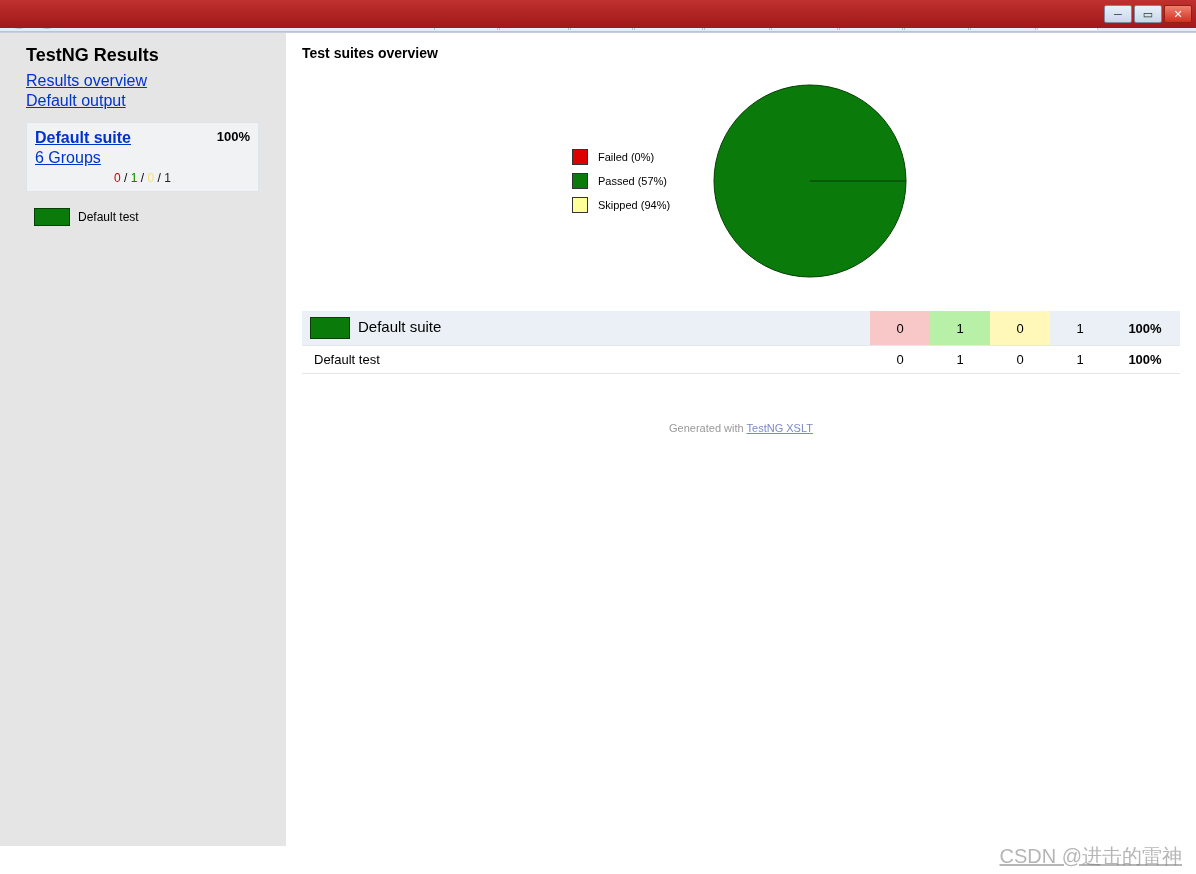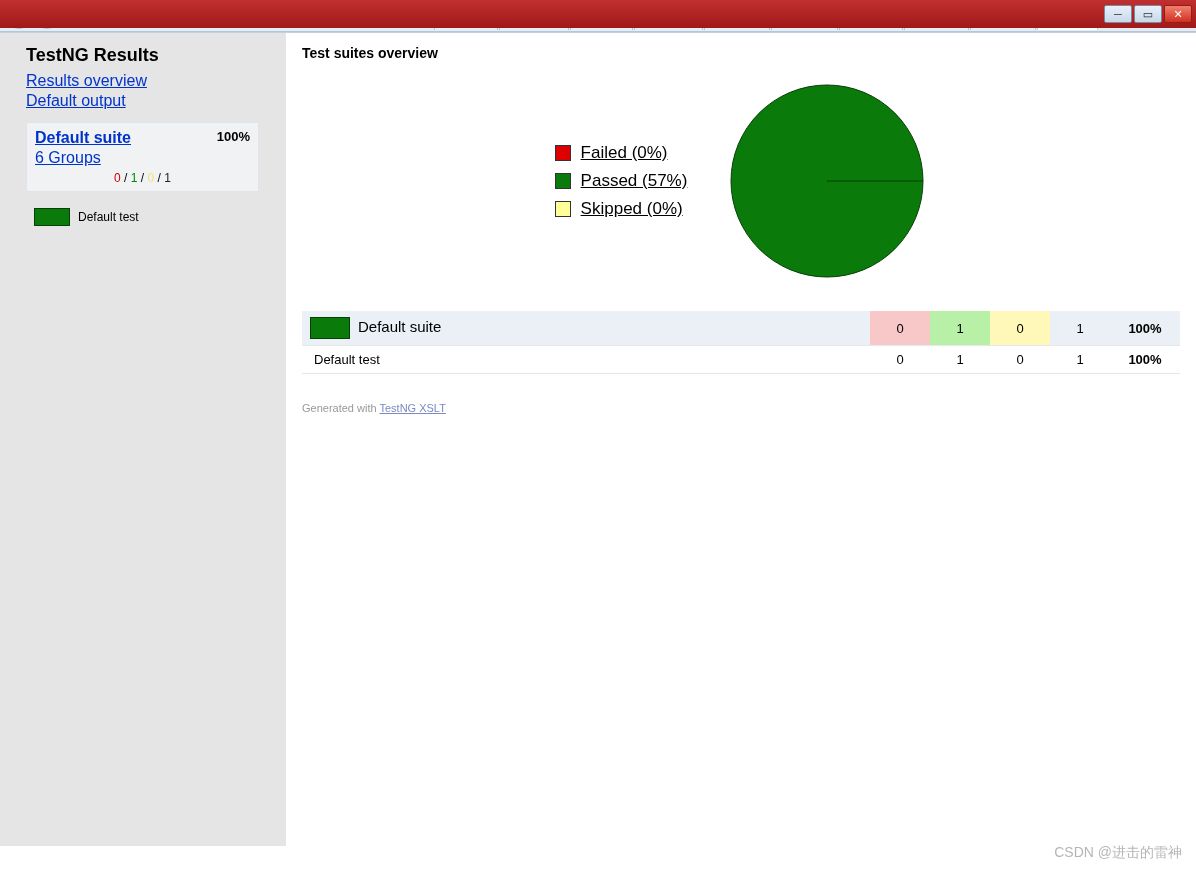--- a/index.html
+++ b/index.html
@@ -34,39 +34,39 @@
 .suite-box .srow1 a { font-weight:bold; }
 .suite-box .pct { font-weight:bold; font-size:13px;}
 .slash { font-size:12px; margin-top:2px;text-align:center;}
 .slash .red{color:#cc0000;} .slash .grn{color:#008800;} .slash .yel{color:#f3e27a;} .slash .blk{color:#222;}
 .test-entry { margin-top:10px; padding:6px 8px; display:flex; align-items:center; }
 .swatch { width:36px; height:18px; background:#0a7a0a; border:1px solid #064006; margin-right:8px;}
 
 .main { flex:1; padding: 12px 16px; overflow:auto; }
 .main h2 { font-size:14px; font-weight:bold; margin-bottom:10px;}
 .chart-row { display:flex; align-items:center; justify-content:center; gap:40px; margin:20px 0 30px; }
-.legend { font-size:17px;text-decoration:underline; }
+.legend { font-size:11px; }
 .legend .lrow { display:flex; align-items:center; margin:8px 0;}
 .legend .lsw { width:16px; height:16px; border:1px solid #333; margin-right:10px; }
 .legend .lsw.red{background:#dd0000;} .legend .lsw.grn{background:#0a7a0a;} .legend .lsw.yel{background:#ffff99;}
 
 .tbl { width:100%; border-collapse:collapse; font-size:13px;}
 .tbl td { padding:6px 8px; border-bottom:1px solid #e4e8ec; text-align:center;}
 .tbl tr.suite-row { background:#eaf0f5; }
 .tbl tr.suite-row td:first-child { text-align:left; font-size:15px;}
 .tbl tr.suite-row td:first-child .ssw { display:inline-block; width:40px; height:22px; background:#0a7a0a; border:1px solid #064006; vertical-align:middle; margin-right:8px;}
 .tbl td.num { width:60px;}
 .tbl td.c-red{background:#f8c8c8;} .tbl td.c-grn{background:#b8f0a8;} .tbl td.c-yel{background:#fff8b8;}
 .tbl td.c-pct { font-weight:bold; width:70px;}
 .tbl tr.test-row td:first-child { text-align:left; padding-left:12px;}
 
-.footer { text-align:left; color:#999; font-size:11px; margin-top:28px;}
+.footer { text-align:center; color:#999; font-size:11px; margin-top:48px;}
 .footer a { color:#7a8ac2; text-decoration:underline;}
 
-.watermark { position:absolute; bottom:12px; right:14px; color:rgba(120,120,120,0.55); font-size:14px; font-family: "Microsoft YaHei", sans-serif;}
+.watermark { position:absolute; bottom:4px; right:14px; color:rgba(120,120,120,0.55); font-size:20px; font-family: "Microsoft YaHei", sans-serif; text-decoration: underline;}
 </style>
 </head>
 <body>
 
 <div class="title-bar">
   <div class="win-btn win-min">─</div>
   <div class="win-btn win-max">▭</div>
   <div class="win-btn win-close">✕</div>
 </div>
 
@@ -162,21 +162,21 @@
         <div class="lrow">
             <span class="lsw red"></span>
             <span>Failed (0%)</span>
           </div>
         <div class="lrow">
             <span class="lsw grn"></span>
             <span>Passed (57%)</span>
           </div>
         <div class="lrow">
             <span class="lsw yel"></span>
-            <span>Skipped (0%)</span>
+            <span>Skipped (94%)</span>
           </div>
       </div>
       <svg width="200" height="200">
         <circle cx="100" cy="100" r="96" fill="#0a7a0a" stroke="#064006" stroke-width="1"></circle>
         <line x1="100" y1="100" x2="196" y2="100" stroke="#053d05" stroke-width="1"></line>
       </svg>
     </div>
 
     <table class="tbl">
       <tbody>

